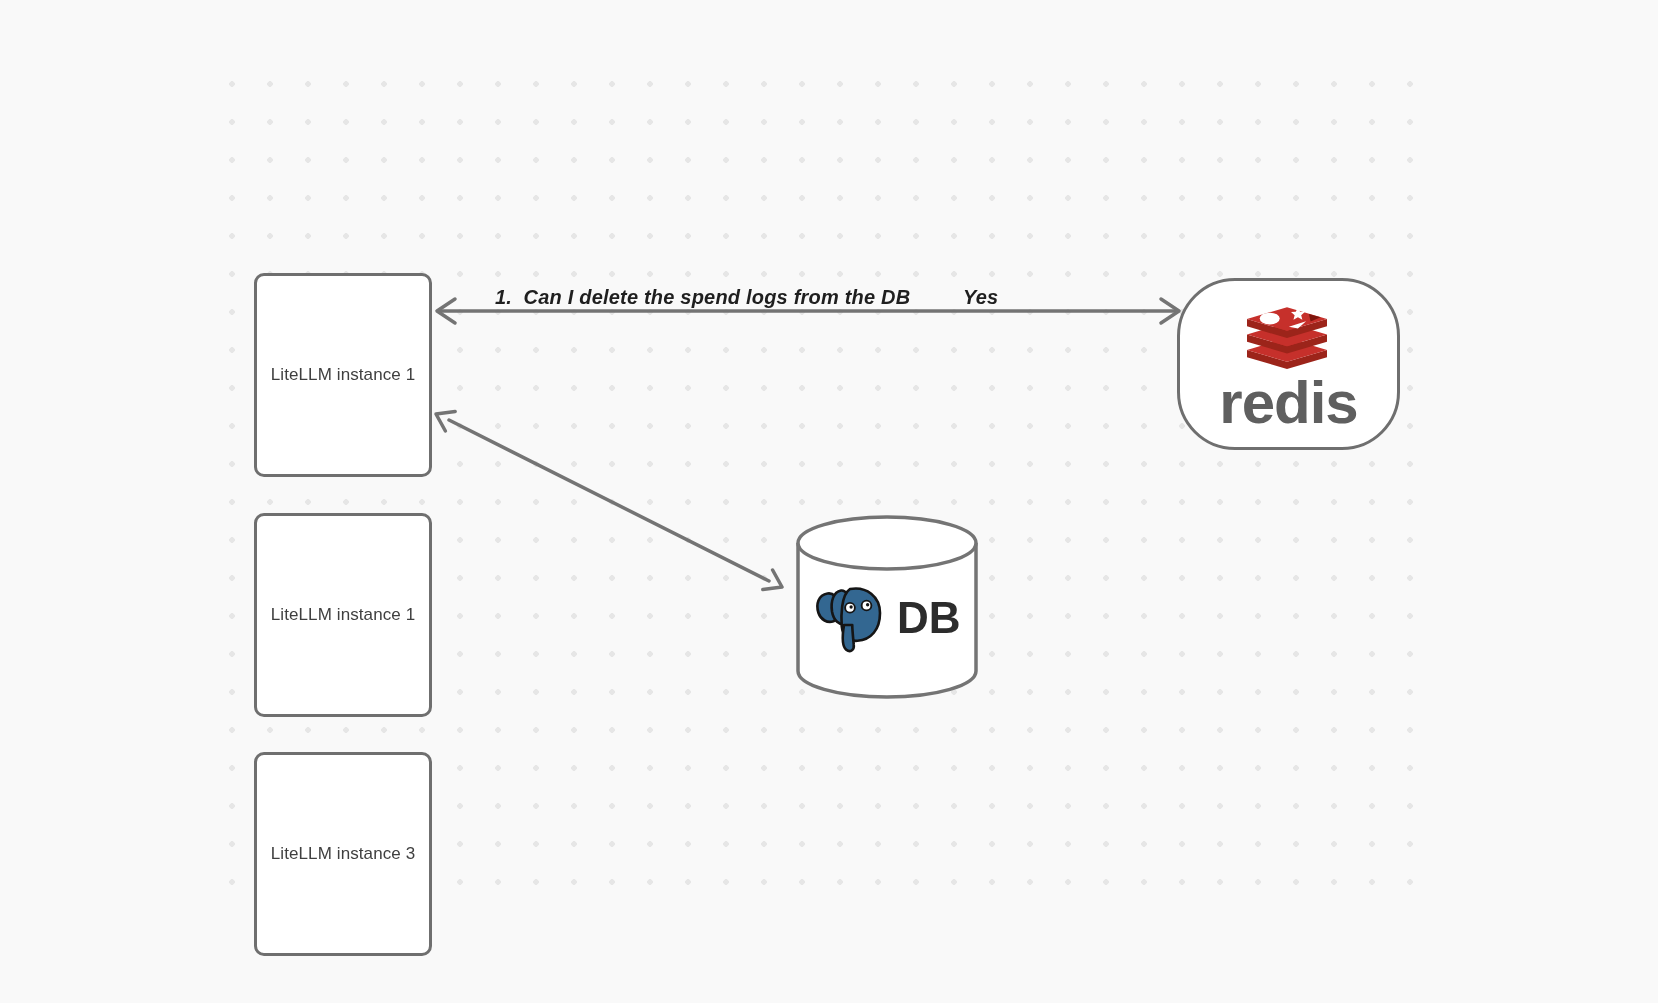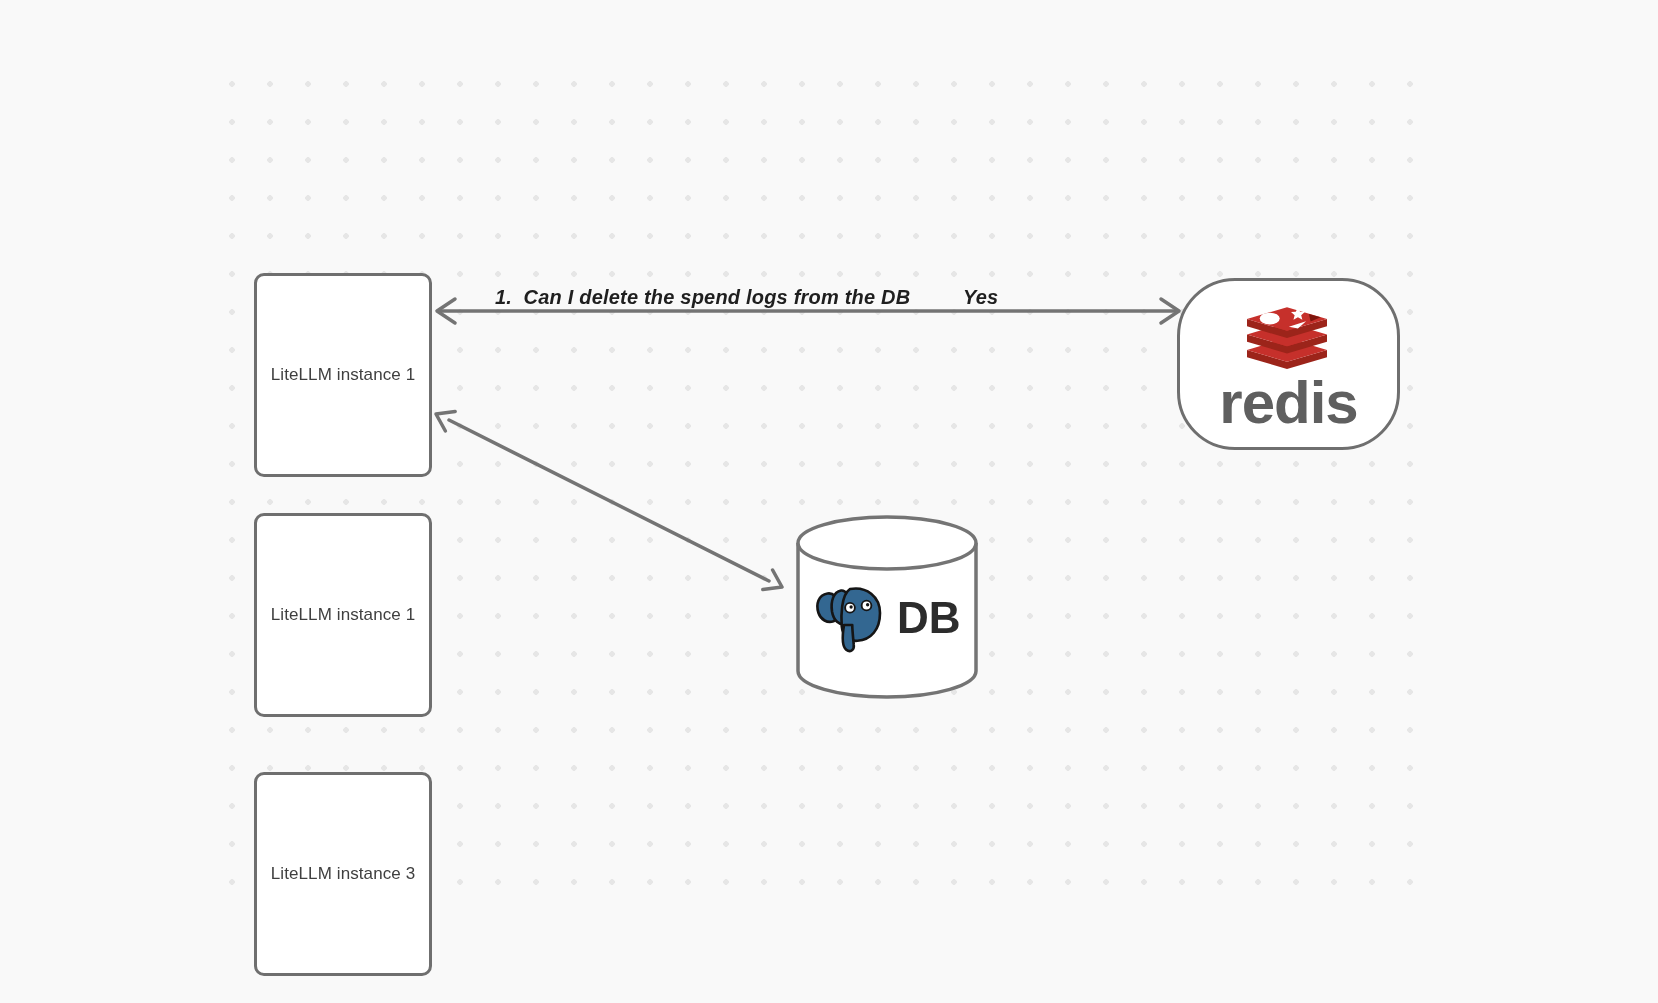--- a/index.html
+++ b/index.html
@@ -28,21 +28,21 @@
     background-size:38px 38px;background-position:0 0;
   }
   .node{
     position:absolute;width:178px;height:204px;background:var(--node-fill);
     border:3px solid var(--node-border);border-radius:10px;
     display:flex;align-items:center;justify-content:center;
     color:var(--node-text);font-size:17px;letter-spacing:.1px;
   }
   .node-1{left:254px;top:273px;}
   .node-2{left:254px;top:513px;}
-  .node-3{left:254px;top:772px;}
+  .node-3{left:254px;top:752px;}
   .redis-node{
     position:absolute;left:1177px;top:278px;width:223px;height:172px;
     background:var(--node-fill);border:3px solid var(--node-border);border-radius:58px;
   }
   .redis-logo{position:absolute;left:1247px;top:305px;width:80px;height:68px;}
   .redis-word{
     position:absolute;left:1177px;top:373px;width:223px;text-align:center;
     font-size:60px;font-weight:bold;color:var(--redis-word);letter-spacing:-1px;line-height:1;
   }
   .edges{position:absolute;left:0;top:0;width:1658px;height:1003px;}

